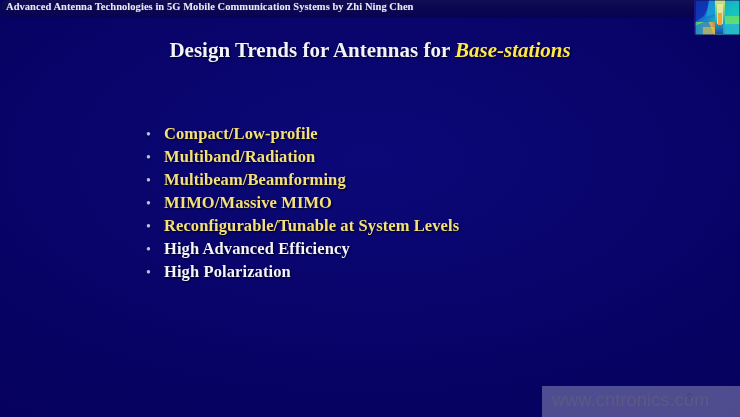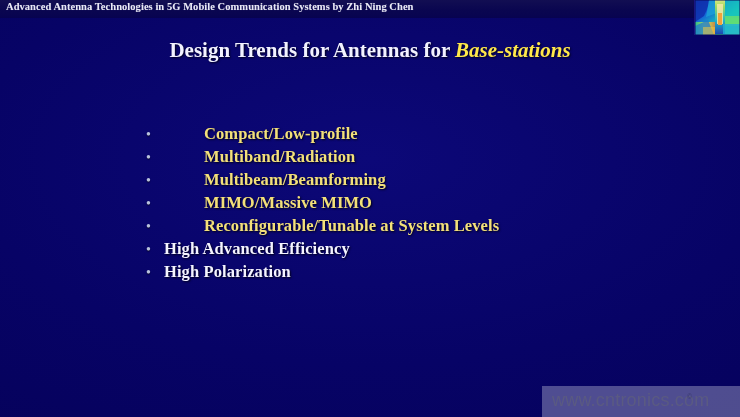--- a/index.html
+++ b/index.html
@@ -19,20 +19,21 @@
   }
 
   
   #header-band {
     position: absolute;
     left: 0; top: 0;
     width: 740px;
     height: 18px;
     background: linear-gradient(180deg, #120e52 0%, #0a0650 55%, #070350 100%);
     overflow: hidden;
+    border-radius: 9px;
   }
   #header-title {
     position: absolute;
     left: 6px;
     top: 1px;
     font-family: "Liberation Serif", "DejaVu Serif", serif;
     font-size: 10.5px;
     font-weight: bold;
     color: #e9e9f6;
     letter-spacing: 0.05px;
@@ -95,21 +96,21 @@
     text-align: left;
     text-shadow: 0 1px 1px rgba(0,0,0,0.6);
   }
   .bullet-text {
     flex: 0 0 auto;
     font-size: 16.5px;
     font-weight: bold;
     letter-spacing: 0.1px;
     text-shadow: 1px 1px 2px rgba(0,0,0,0.8);
   }
-  .bullet-text.gold  { color: #f3e07a; margin-left: 40px; }
+  .bullet-text.gold  { color: #f3e07a; }
   .bullet-text.white { color: #f4f4ff; }
 
   
   #watermark {
     position: absolute;
     left: 542px;
     top: 386px;
     width: 198px;
     height: 31px;
     background: rgba(168,168,205,0.45);

